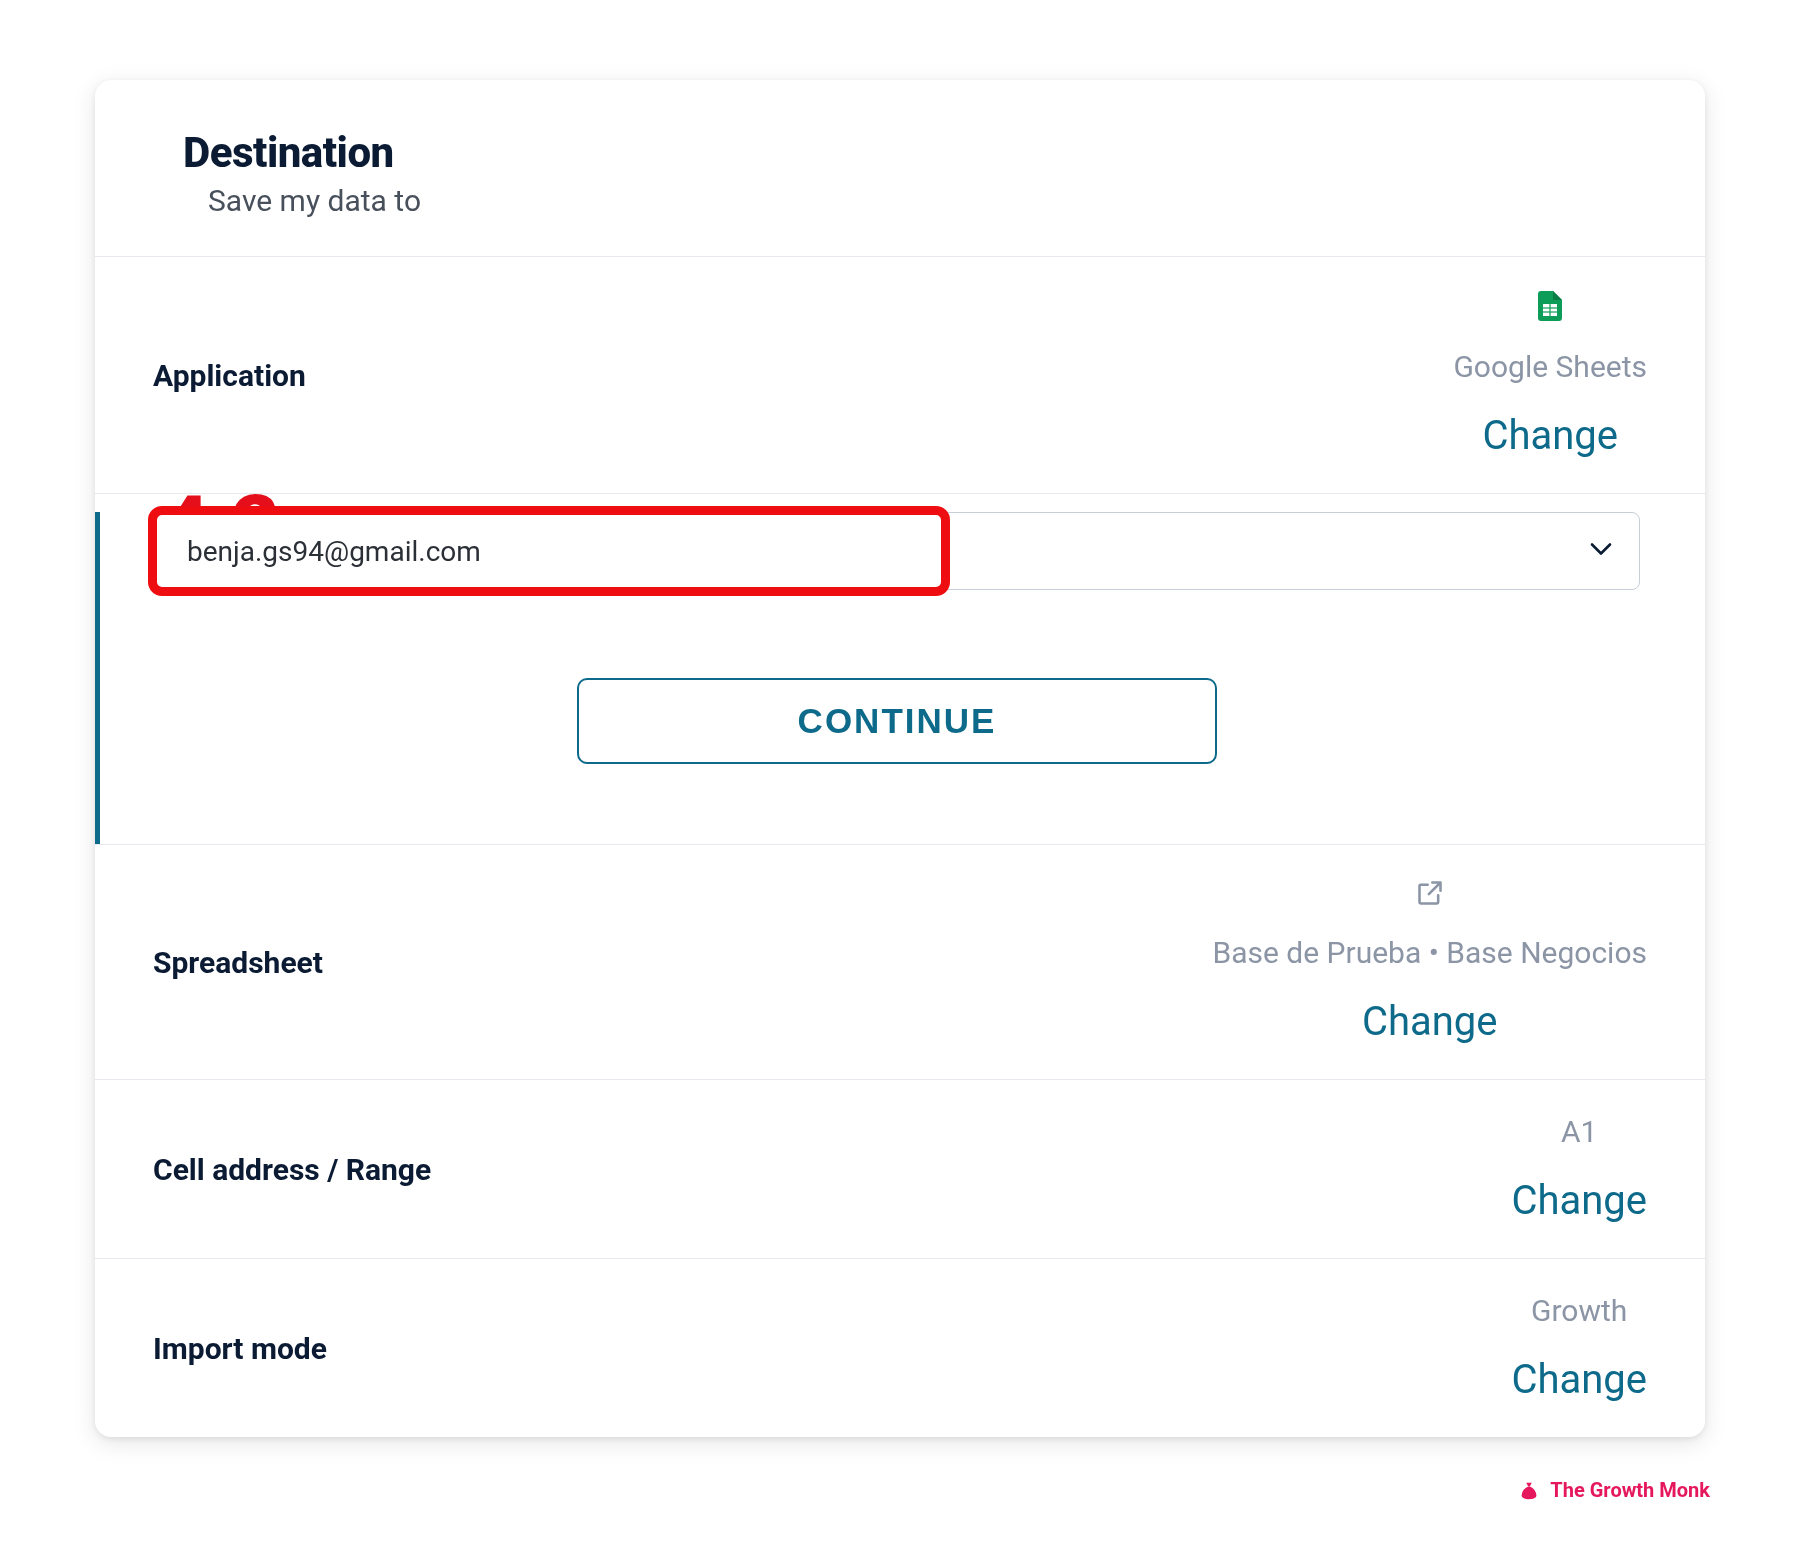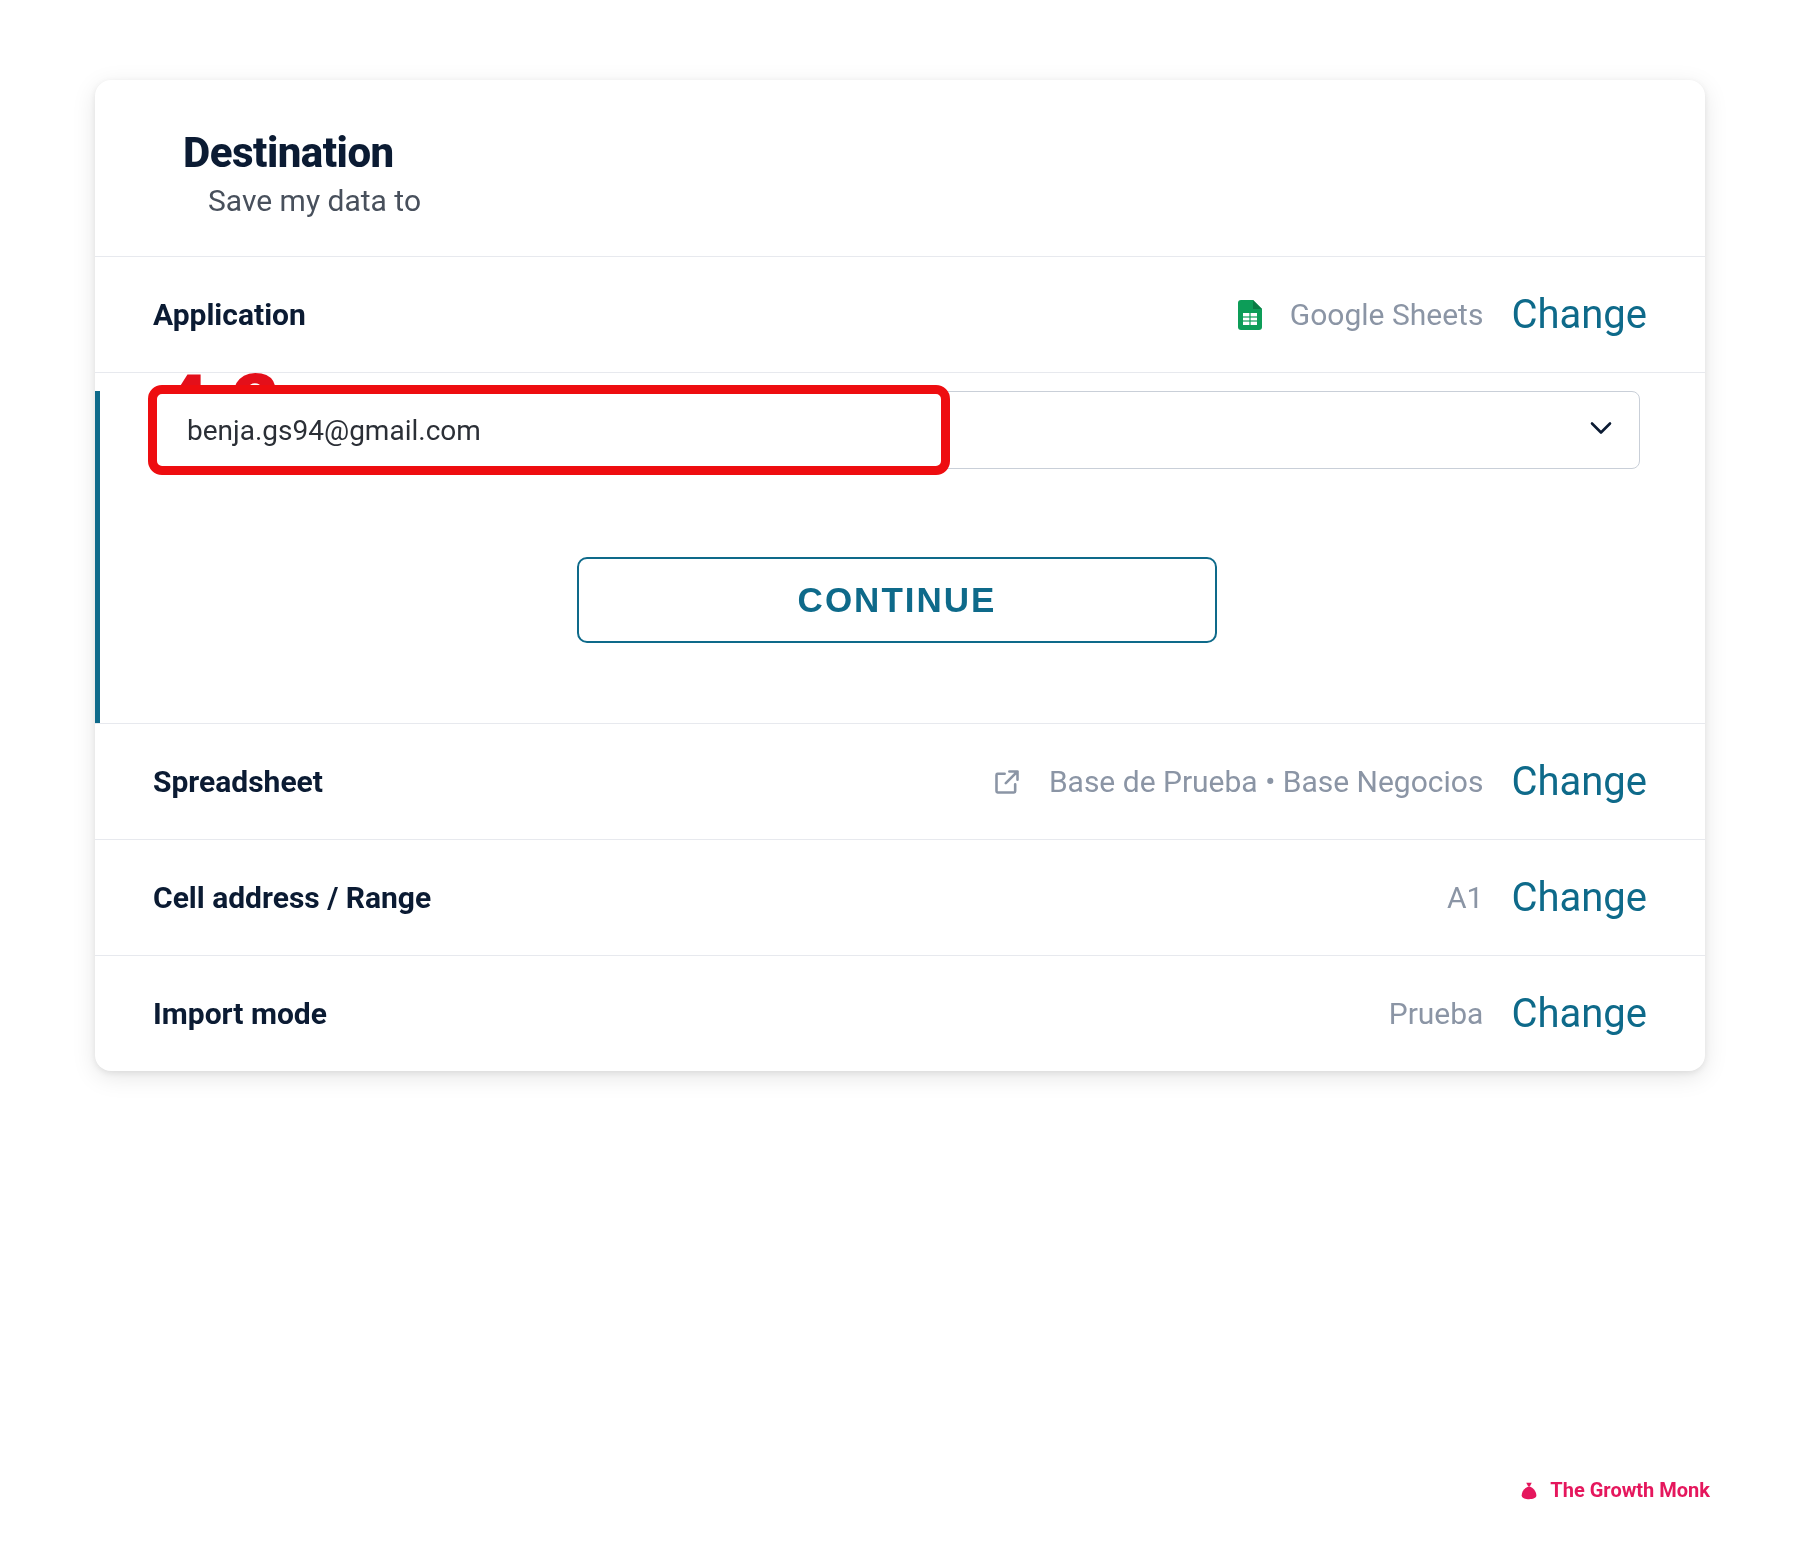--- a/index.html
+++ b/index.html
@@ -47,20 +47,21 @@
     }
     .row-label {
       font-size: 30px;
       font-weight: 700;
       color: #0b1b33;
     }
     .row-right {
       display: flex;
       align-items: center;
       gap: 28px;
+      flex-direction: column;
     }
     .muted-value {
       font-size: 30px;
       color: #8b95a5;
       font-weight: 400;
     }
     .change-link {
       font-size: 40px;
       color: #0e6a8a;
       font-weight: 400;
@@ -247,21 +248,21 @@
       <span class="muted-value">A1</span>
       <span class="change-link">Change</span>
     </div>
   </div>
 
   <div class="divider"></div>
 
   <div class="row">
     <div class="row-label">Import mode</div>
     <div class="row-right">
-      <span class="muted-value">Prueba</span>
+      <span class="muted-value">Growth</span>
       <span class="change-link">Change</span>
     </div>
   </div>
 
 </div>
 
 <div class="watermark">
   <span class="watermark-icon">
     <svg width="22" height="22" viewBox="0 0 24 24">
       <path d="M9 4 L15 4 L13 8 L11 8 Z" fill="#e5175d"></path>

